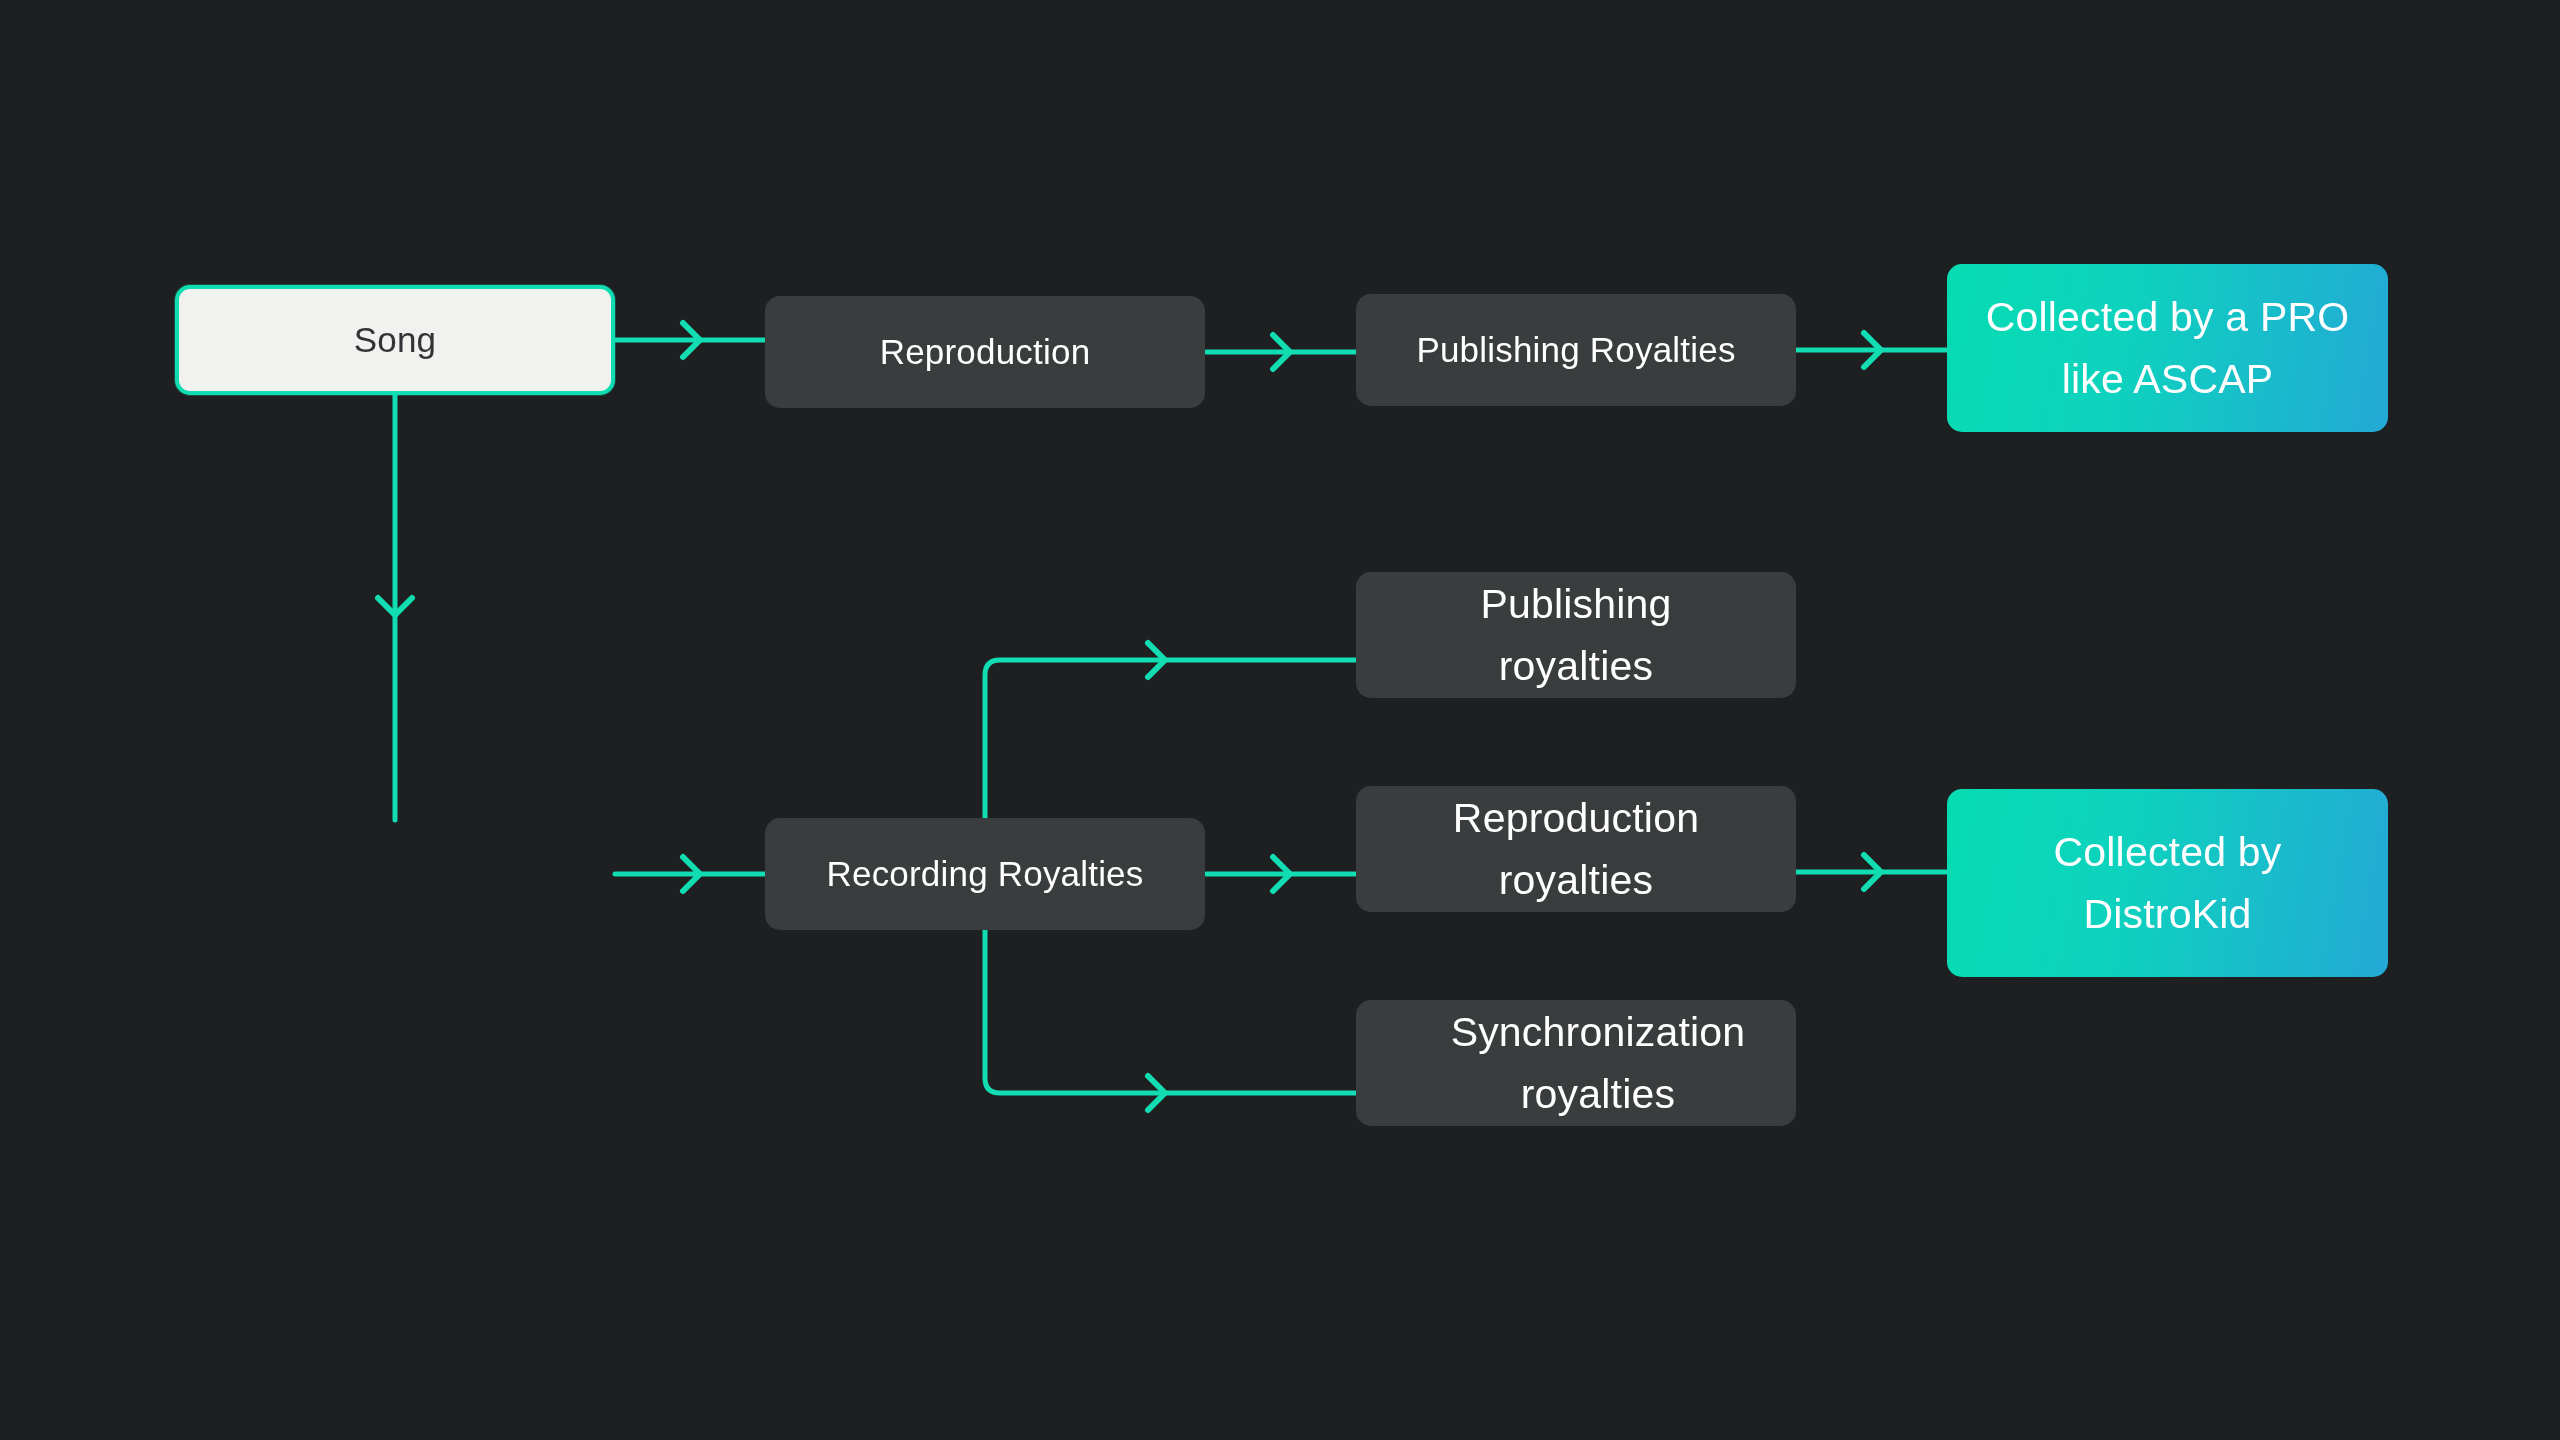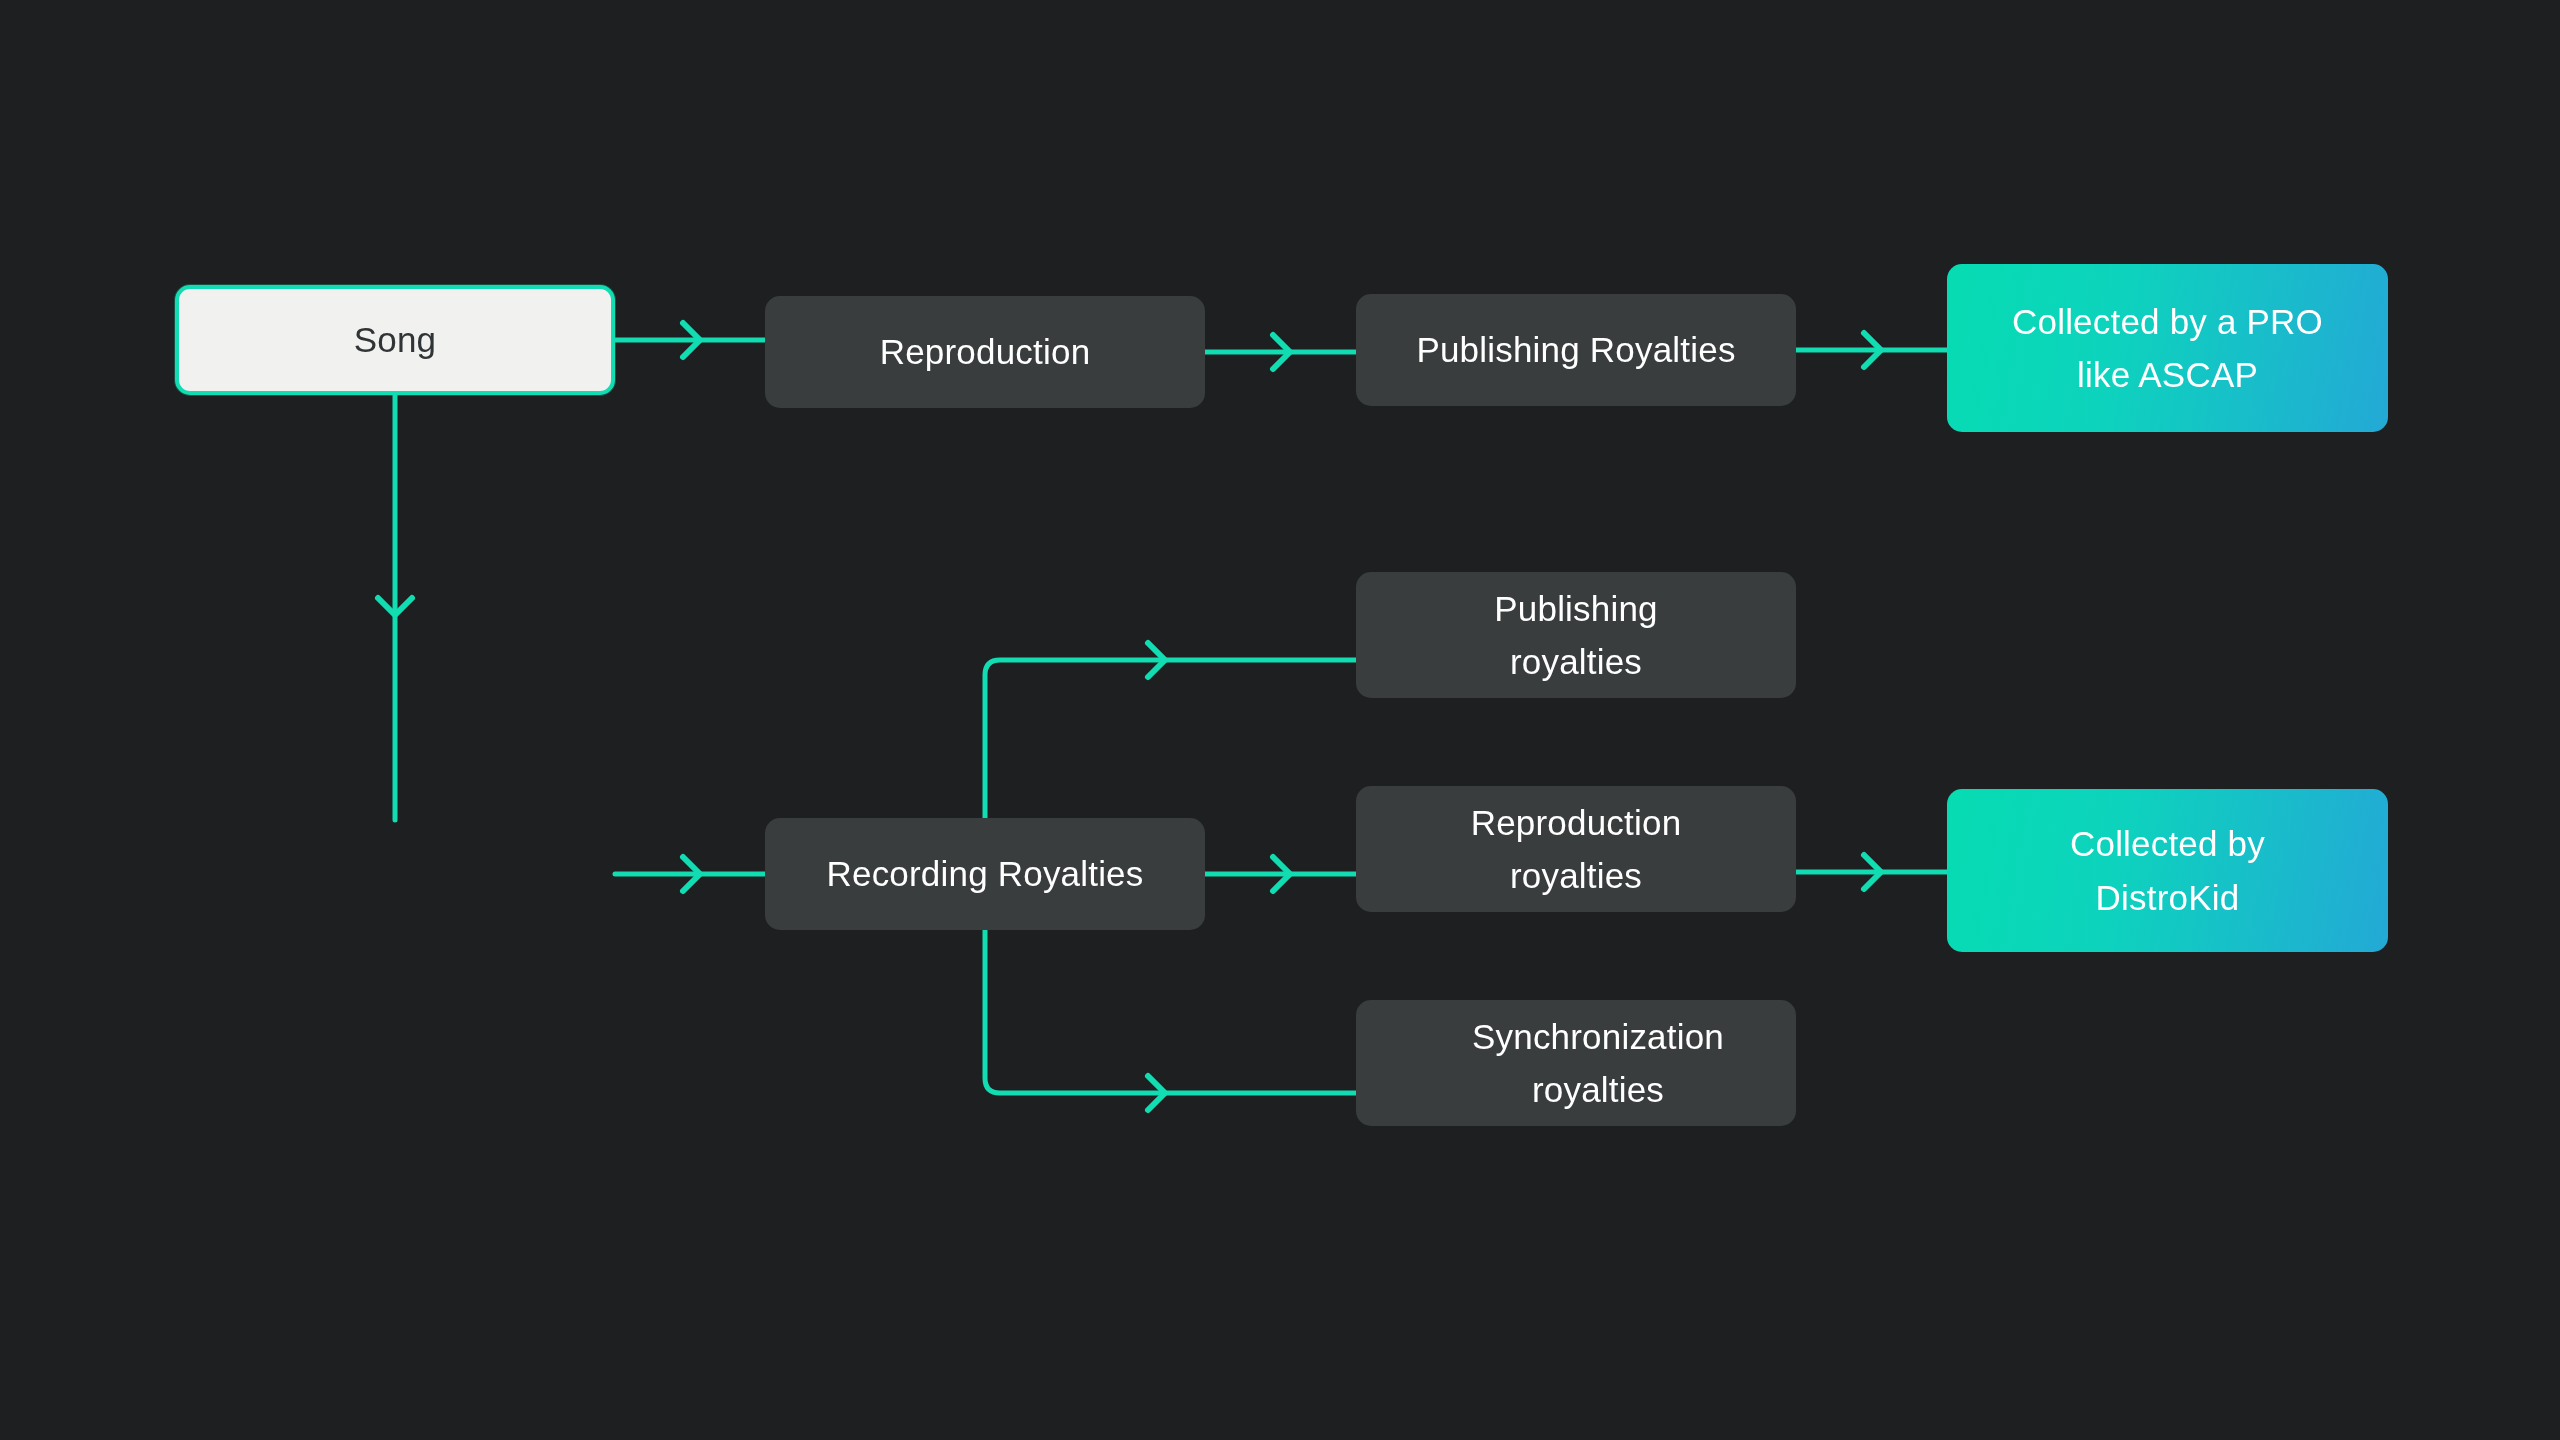--- a/index.html
+++ b/index.html
@@ -51,21 +51,21 @@
     border: 4px solid #12dcb2;
     box-shadow: 0 0 0 1px rgba(18,220,178,0.25);
   }
   
   .node.grad {
     color: #ffffff;
     background: linear-gradient(100deg, #06dcb2 0%, #0dd3bd 38%, #23a9d6 100%);
   }
 
   .t-single { font-size: 35px; font-weight: 400; letter-spacing: 0.2px; line-height: 1.2; }
-  .t-double { font-size: 35px; font-weight: 400; letter-spacing: 0.2px; line-height: 1.52; text-align: center; }
+  .t-double { font-size: 41px; font-weight: 400; letter-spacing: 0.2px; line-height: 1.52; text-align: center; }
 </style>
 </head>
 <body>
 
 <div id="stage">
 
   <svg id="wires" viewBox="0 0 2560 1440">
     <g fill="none" stroke="#12dcb2" stroke-width="5" stroke-linecap="round" stroke-linejoin="round">
 
       <line x1="615" y1="340" x2="765" y2="340"></line>
@@ -135,20 +135,20 @@
     </span>
   </div>
 
   <div class="node dark" style="left:1356px; top:1000px; width:440px; height:126px;padding-left:44px;">
     <span class="node-label t-double">
       <span>Synchronization</span><br>
       <span>royalties</span>
     </span>
   </div>
 
-  <div class="node grad" style="left:1947px; top:789px; width:441px; height:163px;">
+  <div class="node grad" style="left:1947px; top:789px; width:441px; height:188px;">
     <span class="node-label t-double">
       <span>Collected by</span><br>
       <span>DistroKid</span>
     </span>
   </div>
 
 </div>
 
 </body></html>

